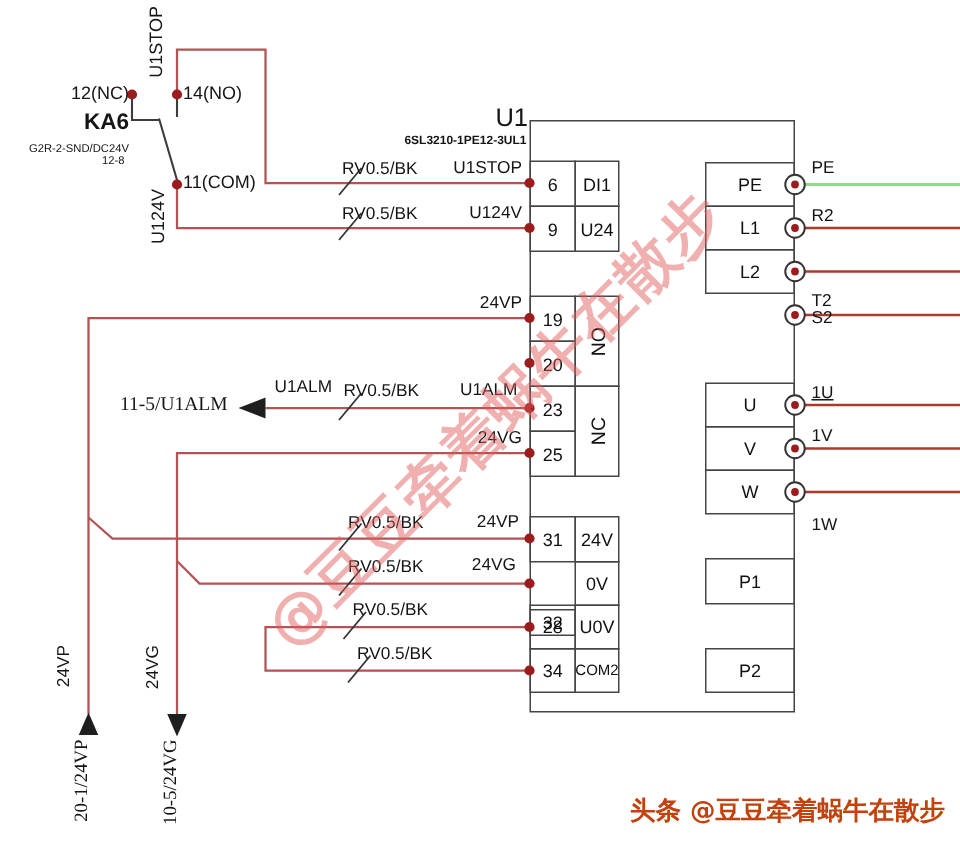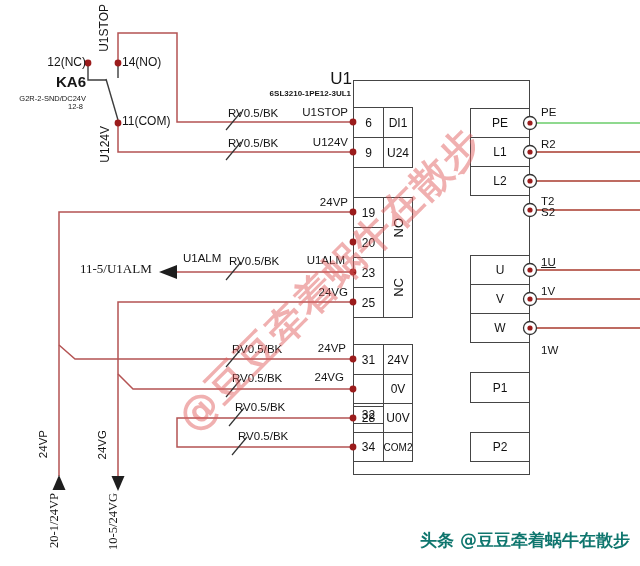--- a/index.html
+++ b/index.html
@@ -17,21 +17,21 @@
   .vlbl{position:absolute;z-index:6;color:#151515;white-space:nowrap;
         writing-mode:vertical-rl;transform:rotate(180deg);line-height:1;}
   .s75{font-size:7.5px;} .s8{font-size:8px;} .s10{font-size:10px;}
   .s115{font-size:11.5px;} .s12{font-size:12px;} .s125{font-size:12.5px;}
   .s13{font-size:13px;} .s15{font-size:15px;} .s17{font-size:17px;}
   #watermark{position:absolute;left:60px;top:252px;width:540px;height:56px;z-index:8;
              transform:rotate(-45deg);text-align:center;font-size:40px;font-weight:700;
              color:#e05c5c;opacity:.48;letter-spacing:1px;pointer-events:none;
              font-family:"DejaVu Sans",sans-serif;}
   #brand{position:absolute;left:420px;top:529px;width:210px;z-index:9;text-align:center;
-         font-size:17px;font-weight:700;color:#0f766e;font-family:"DejaVu Sans",sans-serif;}
+         font-size:17px;font-weight:700;color:#c2410c;font-family:"DejaVu Sans",sans-serif;}
 </style>
 </head>
 <body>
 
 <div id="stage">
 
   <div class="bigbox" style="left:353px;top:80px;width:177px;height:395px;"></div>
 
   <div class="box" style="left:353px;top:107px;width:31px;height:31px;">6</div>
   <div class="box" style="left:383px;top:107px;width:30px;height:31px;">DI1</div>

